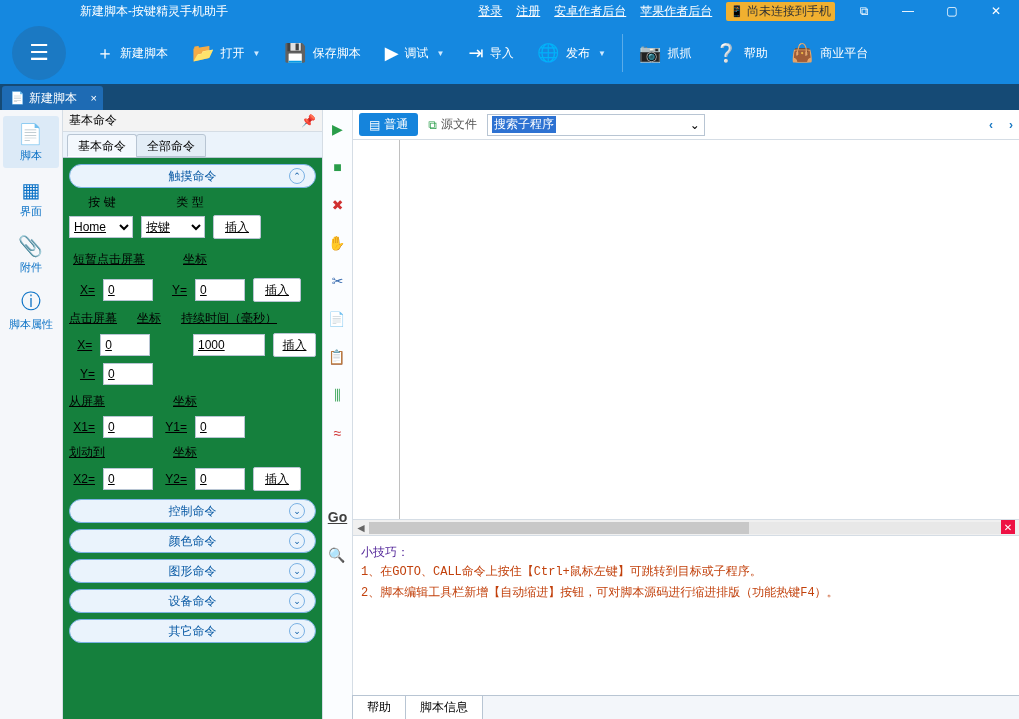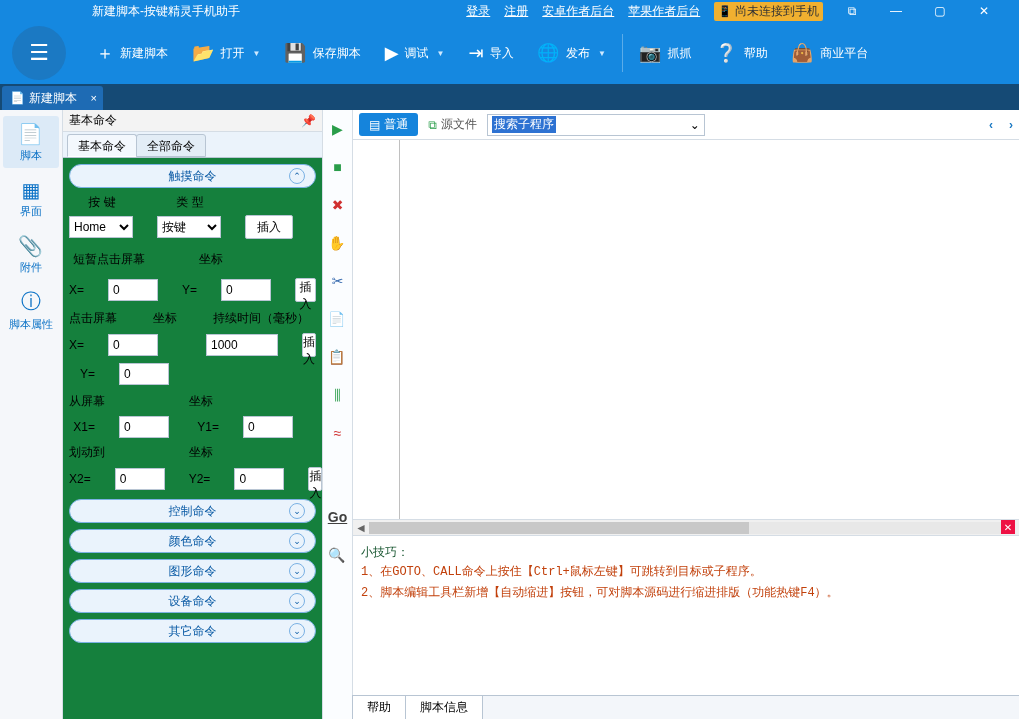--- a/index.html
+++ b/index.html
@@ -1,19 +1,19 @@
 <!DOCTYPE html>
 <html><head>
 <meta charset="utf-8">
 <style>
 * { box-sizing: border-box; margin: 0; padding: 0; font-family: "Microsoft YaHei", Arial, sans-serif; font-size: 12px; }
 body { width: 1019px; height: 719px; background: #fff; overflow: hidden; }
 
 
-.titlebar { background: #1588e0; height: 22px; display: flex; align-items: center; color: #fff; padding: 0 20px; }
+.titlebar { background: #1588e0; height: 22px; display: flex; align-items: center; color: #fff; padding: 0 8px; }
 .titlebar-left { flex: 1; display: flex; align-items: center; gap: 8px; padding-left: 72px; }
 .titlebar-right { display: flex; align-items: center; gap: 14px; }
 .titlebar-right a { color: #fff; text-decoration: underline; cursor: pointer; }
 .titlebar-status { background: #f0b030; color: #333; padding: 1px 4px; border-radius: 2px; font-size: 11px; }
 .win-btn { width: 30px; height: 18px; display: flex; align-items: center; justify-content: center; cursor: pointer; color: #fff; }
 
 
 .maintoolbar { background: #1588e0; height: 62px; display: flex; align-items: center; padding-left: 0; }
 .hamburger-btn { width: 54px; height: 54px; background: #1b79c3; border-radius: 50%; margin: 4px 18px 4px 12px; display: flex; align-items: center; justify-content: center; color: #fff; font-size: 22px; cursor: pointer; }
 .tb-item { display: flex; align-items: center; gap: 6px; color: #fff; padding: 0 12px; height: 62px; cursor: pointer; }
@@ -44,21 +44,21 @@
 .cmdtab { padding: 3px 10px; background: #f3f8fd; border: 1px solid #b8c5d3; border-bottom: 1px solid #fff; margin-top: 2px; margin-right: -1px; border-radius: 3px 3px 0 0; cursor: pointer; }
 .cmdtab.inactive { border-bottom: 1px solid #b8c5d3; background: #e3edf6; }
 .cmdpanel-body { flex: 1; overflow-y: auto; padding: 6px; }
 
 
 .acc-btn { width: 100%; border: 1px solid #7ab1e4; background: #eaf3fc; color: #0b5ba5; height: 24px; border-radius: 12px; display: flex; align-items: center; justify-content: center; position: relative; margin-bottom: 6px; cursor: pointer; }
 .acc-btn .chev { position: absolute; right: 10px; width: 16px; height: 16px; border: 1px solid #7ab1e4; border-radius: 50%; display: flex; align-items: center; justify-content: center; font-size: 9px; color: #0b5ba5; }
 .grp { margin-bottom: 8px; }
 .lblrow { display: flex; gap: 22px; margin-bottom: 4px; }
 .lblrow span { width: 66px; text-align: center; }
-.ctlrow { display: flex; gap: 24px; align-items: center; margin-bottom: 6px; }
+.ctlrow { display: flex; gap: 8px; align-items: center; margin-bottom: 6px; text-decoration: underline; }
 .sel { width: 64px; height: 22px; border: 1px solid #b8c5d3; background: #fff; }
 .numin { width: 50px; height: 22px; border: 1px solid #b8c5d3; padding: 0 4px; }
 .smlbl { width: 26px; text-align: right; }
 .insbtn { width: 48px; height: 24px; border: 1px solid #b8c5d3; background: #fff; cursor: pointer; border-radius: 2px; }
 .sectlbl { margin: 4px 0 4px 4px; }
 
 
 .vtoolstrip { width: 30px; background: #fbfdff; border-right: 1px solid #d5dde5; display: flex; flex-direction: column; align-items: center; gap: 16px; padding-top: 8px; }
 .vtool { width: 22px; height: 22px; display: flex; align-items: center; justify-content: center; cursor: pointer; font-size: 14px; }
 
@@ -75,21 +75,21 @@
 .codepane { flex: 1; background: #fff; position: relative; overflow: auto; }
 .gutter-line { position: absolute; left: 46px; top: 0; bottom: 0; width: 1px; background: #c0c0c0; }
 .codepane-inner { height: 390px; }
 .hscroll { height: 16px; background: #f0f0f0; border-top: 1px solid #d5dde5; display: flex; align-items: center; }
 .hscroll-btn { width: 16px; text-align: center; color: #666; cursor: pointer; }
 .hscroll-track { flex: 1; height: 12px; background: #e8e8e8; }
 .hscroll-thumb { width: 60%; height: 12px; background: #c8c8c8; }
 
 .tips { padding: 6px 8px; line-height: 1.7; border-top: 1px solid #d5dde5; background: #fff; height: 160px; position: relative; }
 .tips .close-x { position: absolute; right: 4px; top: -16px; background: #e14; color: #fff; width: 14px; height: 14px; display: flex; align-items: center; justify-content: center; font-size: 10px; cursor: pointer; }
-.tips .t-title { color: #14532d; }
+.tips .t-title { color: #4c1d95; }
 .tips .t-line { color: #c2410c; font-family: Liberation Mono, monospace; }
 .tips .t-red { color: #d02020; }
 
 .bottomtabs { height: 24px; border-top: 1px solid #b8c5d3; background: #f3f6fa; display: flex; align-items: flex-end; }
 .btab { padding: 3px 14px; border: 1px solid #b8c5d3; border-bottom: none; background: #fff; margin-left: -1px; cursor: pointer; font-size: 12px; }
 </style>
 </head>
 <body>
 
 <div class="titlebar">

